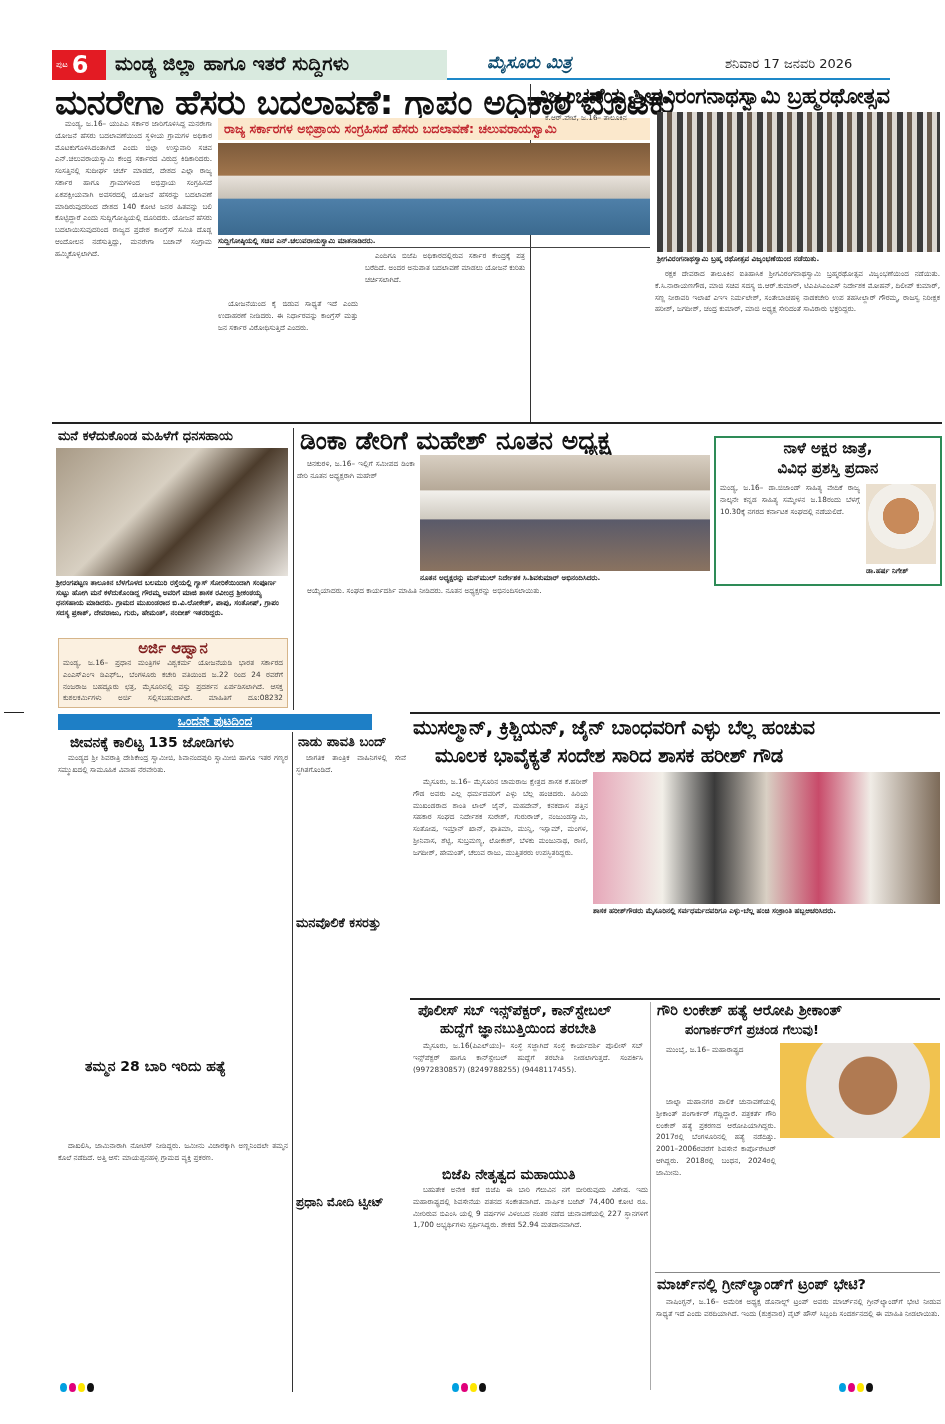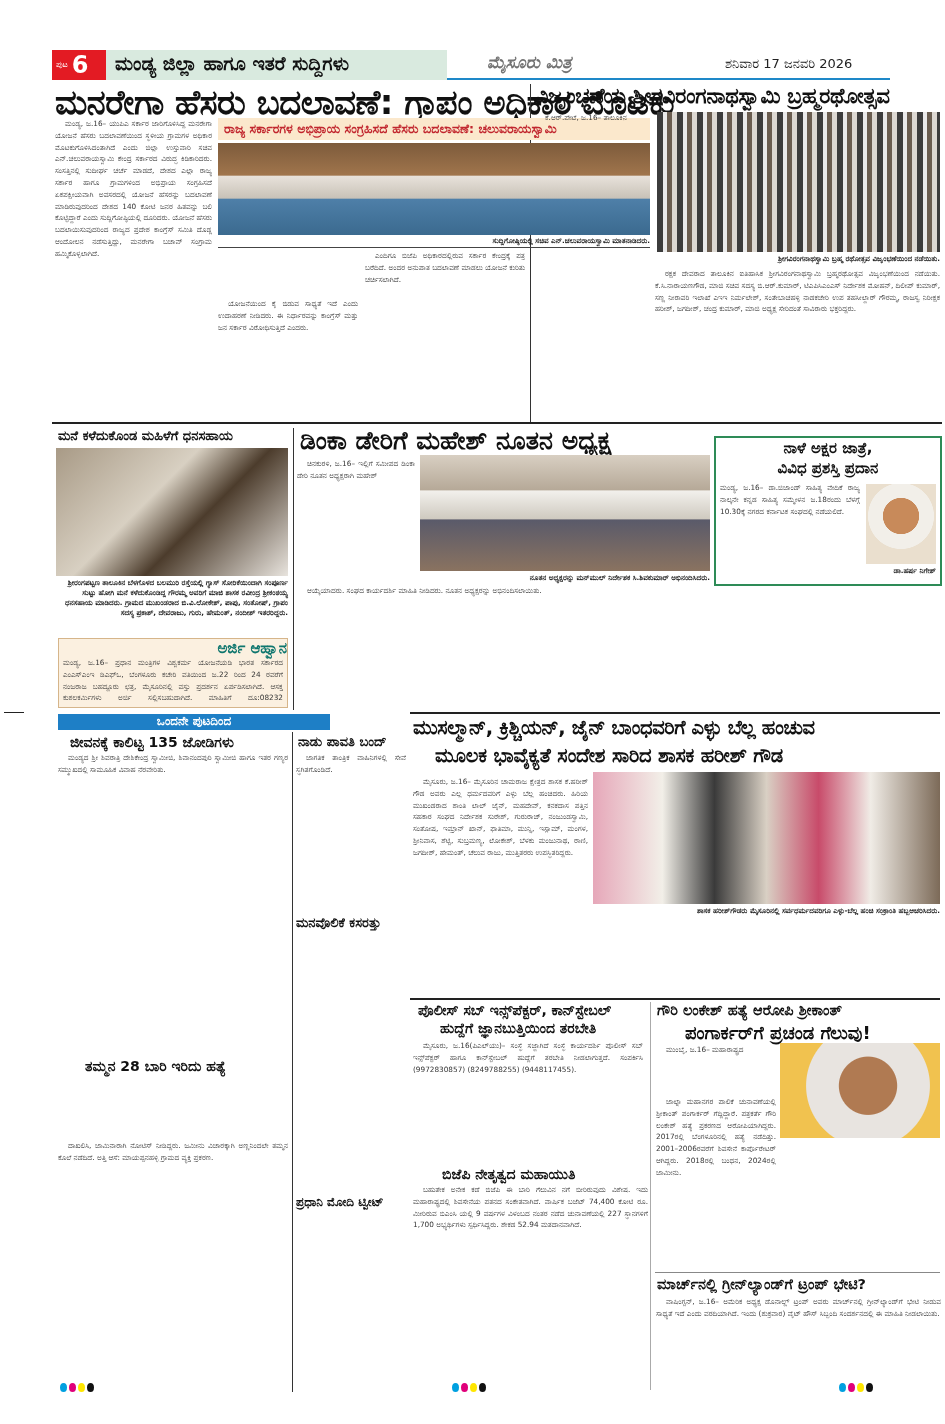--- a/index.html
+++ b/index.html
@@ -3,38 +3,38 @@
 <meta charset="utf-8">
 <style>
   * { box-sizing: border-box; margin: 0; padding: 0; }
   body { width: 945px; height: 1424px; background: #ffffff; position: relative; overflow: hidden; font-family: "DejaVu Sans", sans-serif; color: #222; }
   .abs { position: absolute; }
   .masthead-left { left: 52px; top: 50px; width: 395px; height: 30px; background: #d9eadf; }
   .page-tag { left: 52px; top: 50px; width: 54px; height: 30px; background: #e31b23; color: #fff; display: flex; align-items: center; }
   .page-tag .pre { font-size: 8px; margin-left: 4px; margin-right: 4px; }
   .page-tag .num { font-size: 24px; font-weight: bold; }
   .section-title { left: 115px; top: 52px; font-size: 19px; font-weight: bold; color: #111; white-space: nowrap; }
-  .brand { left: 487px; top: 52px; font-size: 17px; font-weight: bold; color: #737373; font-style: italic; white-space: nowrap; }
+  .brand { left: 487px; top: 52px; font-size: 17px; font-weight: bold; color: #0c4a6e; font-style: italic; white-space: nowrap; }
   .dateline { left: 725px; top: 56px; font-size: 13px; color: #222; white-space: nowrap; }
   .mast-rule { left: 447px; top: 78px; width: 443px; height: 2px; background: #1e88c8; }
   .headline { font-weight: bold; color: #111; white-space: nowrap; }
   .h1a { left: 55px; top: 82px; font-size: 34px; letter-spacing: -0.5px; }
   .h1b { left: 535px; top: 84px; font-size: 21px; letter-spacing: -0.3px; }
   .vrule { width: 1px; background: #333; }
   .hrule { height: 1px; background: #444; }
   .textcol { font-size: 7.3px; line-height: 11.8px; color: #333; overflow: hidden; text-align: justify; }
   .textcol p { text-indent: 10px; margin-bottom: 0; }
   .photo { overflow: hidden; }
-  .caption { font-size: 7.2px; line-height: 10px; color: #222; text-align: right; font-weight: bold; }
+  .caption { font-size: 7.2px; line-height: 10px; color: #222; text-align: left; font-weight: bold; }
   .subhead-banner { left: 218px; top: 118px; width: 432px; height: 22px; background: #fbe8cc; color: #c1262e; font-size: 12.5px; font-weight: bold; padding: 3px 6px; white-space: nowrap; overflow: hidden; }
   .kicker { font-size: 13px; font-weight: bold; color: #111; white-space: nowrap; }
   .boxed { border: 2px solid #2e8b57; }
   .side-head { font-size: 15px; font-weight: bold; text-align: center; color: #111; line-height: 20px; }
   .notice { background: #fbf0e0; border: 1px solid #d6b58a; }
-  .notice-title { font-size: 15px; font-weight: bold; text-align: right; color: #0f766e; }
+  .notice-title { font-size: 15px; font-weight: bold; text-align: center; color: #7f1d1d; }
   .band { background: #1e7fc6; color: #fff; font-size: 12px; text-align: center; font-weight: bold; }
   .reg { width: 7px; height: 9px; border-radius: 50%; display: inline-block; margin-right: 2px; }
   .pic-meet { background: linear-gradient(180deg,#7d5b3c 0%,#a0754c 35%,#e8e2da 36%,#c8c2b8 60%,#4e7fa8 61%,#3b6a8f 100%); }
   .pic-crowd { background: repeating-linear-gradient(90deg,#3c3c3c 0 6px,#eaeaea 6px 10px,#6a5d50 10px 15px,#dcd8d2 15px 20px); }
   .pic-group { background: linear-gradient(180deg,#d8cfc2 0%,#b6a998 30%,#f2f0ec 31%,#cfcac0 55%,#5a5a6a 56%,#8a7360 100%); }
   .pic-food { background: linear-gradient(90deg,#e6a7b9 0%,#f2efe8 20%,#3a3a3a 35%,#d9d0c4 50%,#c84b6a 65%,#f0ece6 80%,#7c6a58 100%); }
   .pic-help { background: linear-gradient(135deg,#a89a86 0%,#d8d0c2 40%,#4c3c2c 60%,#e8e4de 100%); }
   .pic-portrait { background: radial-gradient(circle at 50% 40%,#c88a5a 0 30%,#f2efe9 31% 55%,#eadfce 56%); }
   .pic-man { background: radial-gradient(circle at 55% 45%,#b07a52 0 28%,#e8e4e0 29% 60%,#f1c24f 61%); }
 </style>
@@ -101,21 +101,21 @@
 
 <div class="abs boxed" style="left:714px;top:436px;width:228px;height:150px;">
   <div class="side-head">ನಾಳೆ ಅಕ್ಷರ ಜಾತ್ರೆ,</div>
   <div class="side-head">ವಿವಿಧ ಪ್ರಶಸ್ತಿ ಪ್ರದಾನ</div>
   <div class="textcol" style="position:absolute;left:4px;top:44px;width:140px;height:100px;">ಮಂಡ್ಯ, ಜ.16– ಡಾ.ಜಿಜಾಂಡ್ ಸಾಹಿತ್ಯ ವೇದಿಕೆ ರಾಜ್ಯ ನಾಲ್ಕನೇ ಕನ್ನಡ ಸಾಹಿತ್ಯ ಸಮ್ಮೇಳನ ಜ.18ರಂದು ಬೆಳಗ್ಗೆ 10.30ಕ್ಕೆ ನಗರದ ಕರ್ನಾಟಕ ಸಂಘದಲ್ಲಿ ನಡೆಯಲಿದೆ.</div>
   <div class="pic-portrait" style="position:absolute;left:150px;top:46px;width:70px;height:80px;"></div>
   <div class="caption" style="position:absolute;left:150px;top:128px;width:70px;">ಡಾ.ಹರ್ಷ ನಿಗೇಶ್</div>
 </div>
 <div class="abs textcol" style="left:714px;top:590px;width:228px;height:118px;"></div>
 
-<div class="abs band" style="left:58px;top:714px;width:272px;height:16px;">ಒಂದನೇ ಪುಟದಿಂದ</div>
+<div class="abs band" style="left:58px;top:714px;width:314px;height:16px;text-decoration:underline;">ಒಂದನೇ ಪುಟದಿಂದ</div>
 
 <div class="abs headline" style="left:70px;top:734px;font-size:14px;">ಜೀವನಕ್ಕೆ ಕಾಲಿಟ್ಟ 135 ಜೋಡಿಗಳು</div>
 <div class="abs textcol" style="left:58px;top:752px;width:230px;height:300px;">
     <p>ಮಂಡ್ಯದ ಶ್ರೀ ಶಿವರಾತ್ರಿ ದೇಶಿಕೇಂದ್ರ ಸ್ವಾಮೀಜಿ, ಶಿವಾನಂದಪುರಿ ಸ್ವಾಮೀಜಿ ಹಾಗೂ ಇತರ ಗಣ್ಯರ ಸಮ್ಮುಖದಲ್ಲಿ ಸಾಮೂಹಿಕ ವಿವಾಹ ನೆರವೇರಿತು.</p>
   </div>
 
 <div class="abs vrule" style="left:292px;top:732px;height:660px;"></div>
 
 <div class="abs headline" style="left:298px;top:734px;font-size:13px;">ನಾಡು ಪಾವತಿ ಬಂದ್</div>
 <div class="abs textcol" style="left:296px;top:752px;width:110px;height:160px;">
@@ -150,21 +150,21 @@
   </div>
 
 <div class="abs headline" style="left:442px;top:1166px;font-size:14px;">ಬಿಜೆಪಿ ನೇತೃತ್ವದ ಮಹಾಯುತಿ</div>
 <div class="abs textcol" style="left:413px;top:1184px;width:235px;height:205px;">
     <p>ಬಹುತೇಕ ಅನೇಕ ಕಡೆ ಬಿಜೆಪಿ ಈ ಬಾರಿ ಗೆಲುವಿನ ನಗೆ ಬೀರಿರುವುದು ವಿಶೇಷ. ಇದು ಮಹಾರಾಷ್ಟ್ರದಲ್ಲಿ ಶಿವಸೇನೆಯ ಪತನದ ಸಂಕೇತವಾಗಿದೆ. ವಾರ್ಷಿಕ ಬಜೆಟ್ 74,400 ಕೋಟಿ ರೂ. ಮೀರಿರುವ ಬಿಎಂಸಿ ಯಲ್ಲಿ 9 ವರ್ಷಗಳ ವಿಳಂಬದ ನಂತರ ನಡೆದ ಚುನಾವಣೆಯಲ್ಲಿ 227 ಸ್ಥಾನಗಳಿಗೆ 1,700 ಅಭ್ಯರ್ಥಿಗಳು ಸ್ಪರ್ಧಿಸಿದ್ದರು. ಶೇಕಡ 52.94 ಮತದಾನವಾಗಿದೆ.</p>
   </div>
 
 <div class="abs vrule" style="left:650px;top:1002px;height:388px;background:#aaa;"></div>
 
 <div class="abs headline" style="left:657px;top:1002px;font-size:14.5px;">ಗೌರಿ ಲಂಕೇಶ್ ಹತ್ಯೆ ಆರೋಪಿ ಶ್ರೀಕಾಂತ್</div>
-<div class="abs headline" style="left:685px;top:1022px;font-size:18px;text-align:center;">ಪಂಗಾರ್ಕರ್‌ಗೆ ಪ್ರಚಂಡ ಗೆಲುವು!</div>
+<div class="abs headline" style="left:685px;top:1022px;font-size:13px;text-align:center;">ಪಂಗಾರ್ಕರ್‌ಗೆ ಪ್ರಚಂಡ ಗೆಲುವು!</div>
 <div class="abs textcol" style="left:656px;top:1044px;width:118px;height:50px;">
     <p>ಮುಂಬೈ, ಜ.16– ಮಹಾರಾಷ್ಟ್ರದ</p>
   </div>
 <div class="abs photo pic-man" style="left:780px;top:1043px;width:160px;height:95px;"></div>
 <div class="abs textcol" style="left:656px;top:1096px;width:120px;height:170px;">
     <p>ಜಾಲ್ನಾ ಮಹಾನಗರ ಪಾಲಿಕೆ ಚುನಾವಣೆಯಲ್ಲಿ ಶ್ರೀಕಾಂತ್ ಪಂಗಾರ್ಕರ್ ಗೆದ್ದಿದ್ದಾರೆ. ಪತ್ರಕರ್ತೆ ಗೌರಿ ಲಂಕೇಶ್ ಹತ್ಯೆ ಪ್ರಕರಣದ ಆರೋಪಿಯಾಗಿದ್ದರು. 2017ರಲ್ಲಿ ಬೆಂಗಳೂರಿನಲ್ಲಿ ಹತ್ಯೆ ನಡೆದಿತ್ತು. 2001–2006ರವರೆಗೆ ಶಿವಸೇನೆ ಕಾರ್ಪೊರೇಟರ್ ಆಗಿದ್ದರು. 2018ರಲ್ಲಿ ಬಂಧನ, 2024ರಲ್ಲಿ ಜಾಮೀನು.</p>
   </div>
 <div class="abs textcol" style="left:780px;top:1140px;width:160px;height:126px;"></div>
 
 <div class="abs hrule" style="left:655px;top:1272px;width:285px;background:#888;"></div>

